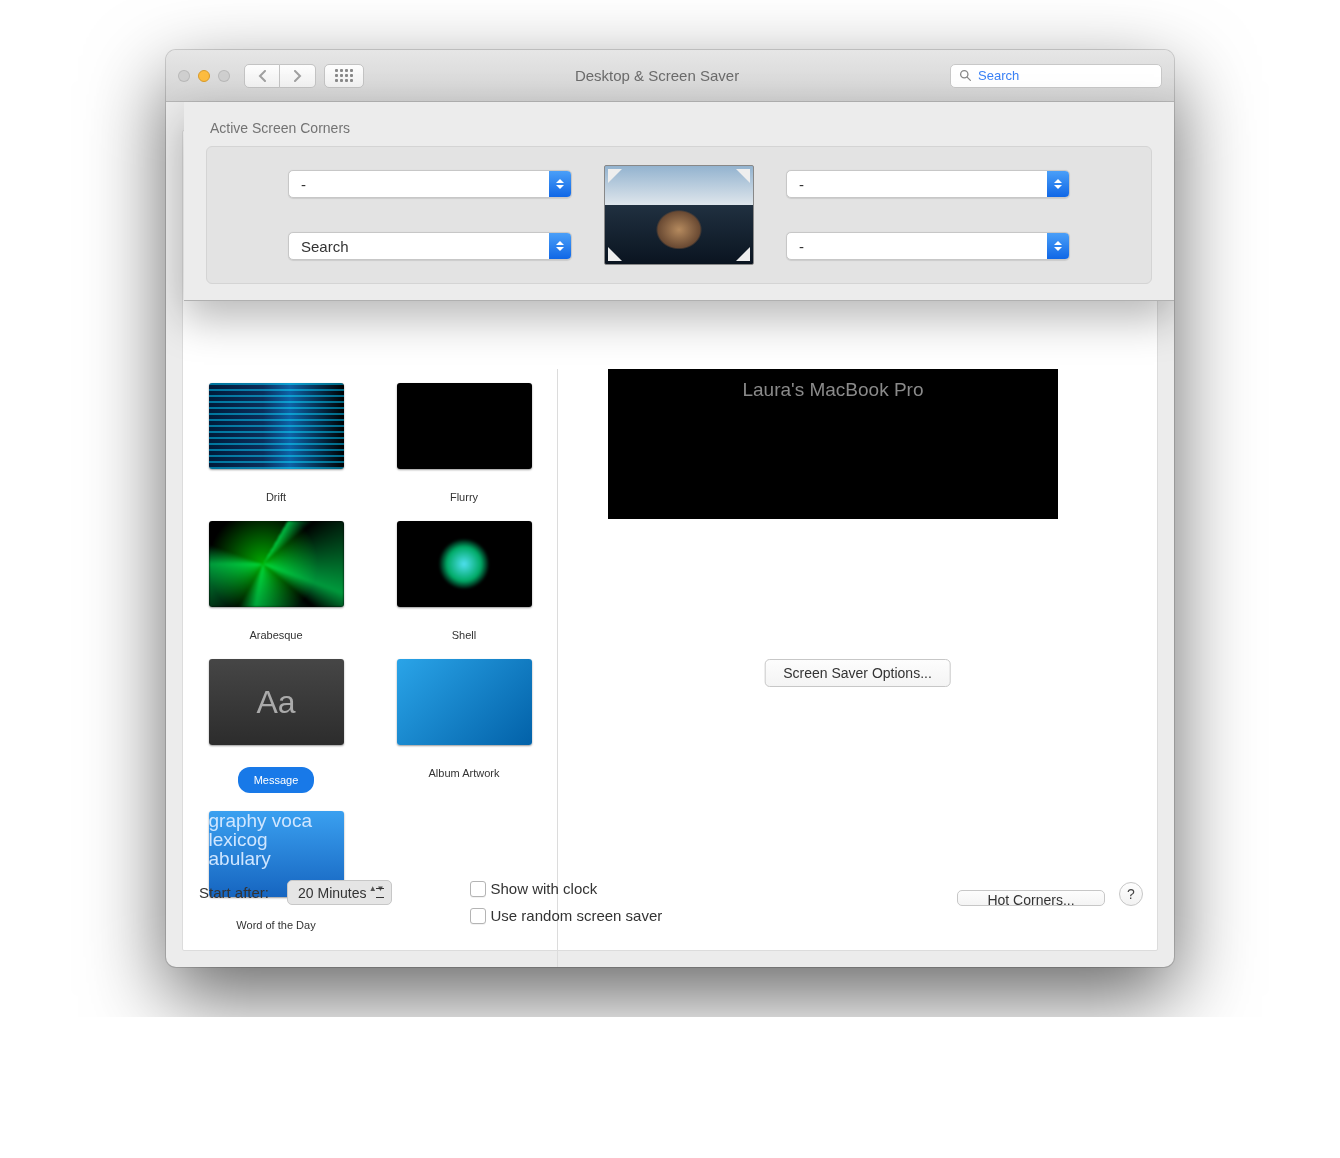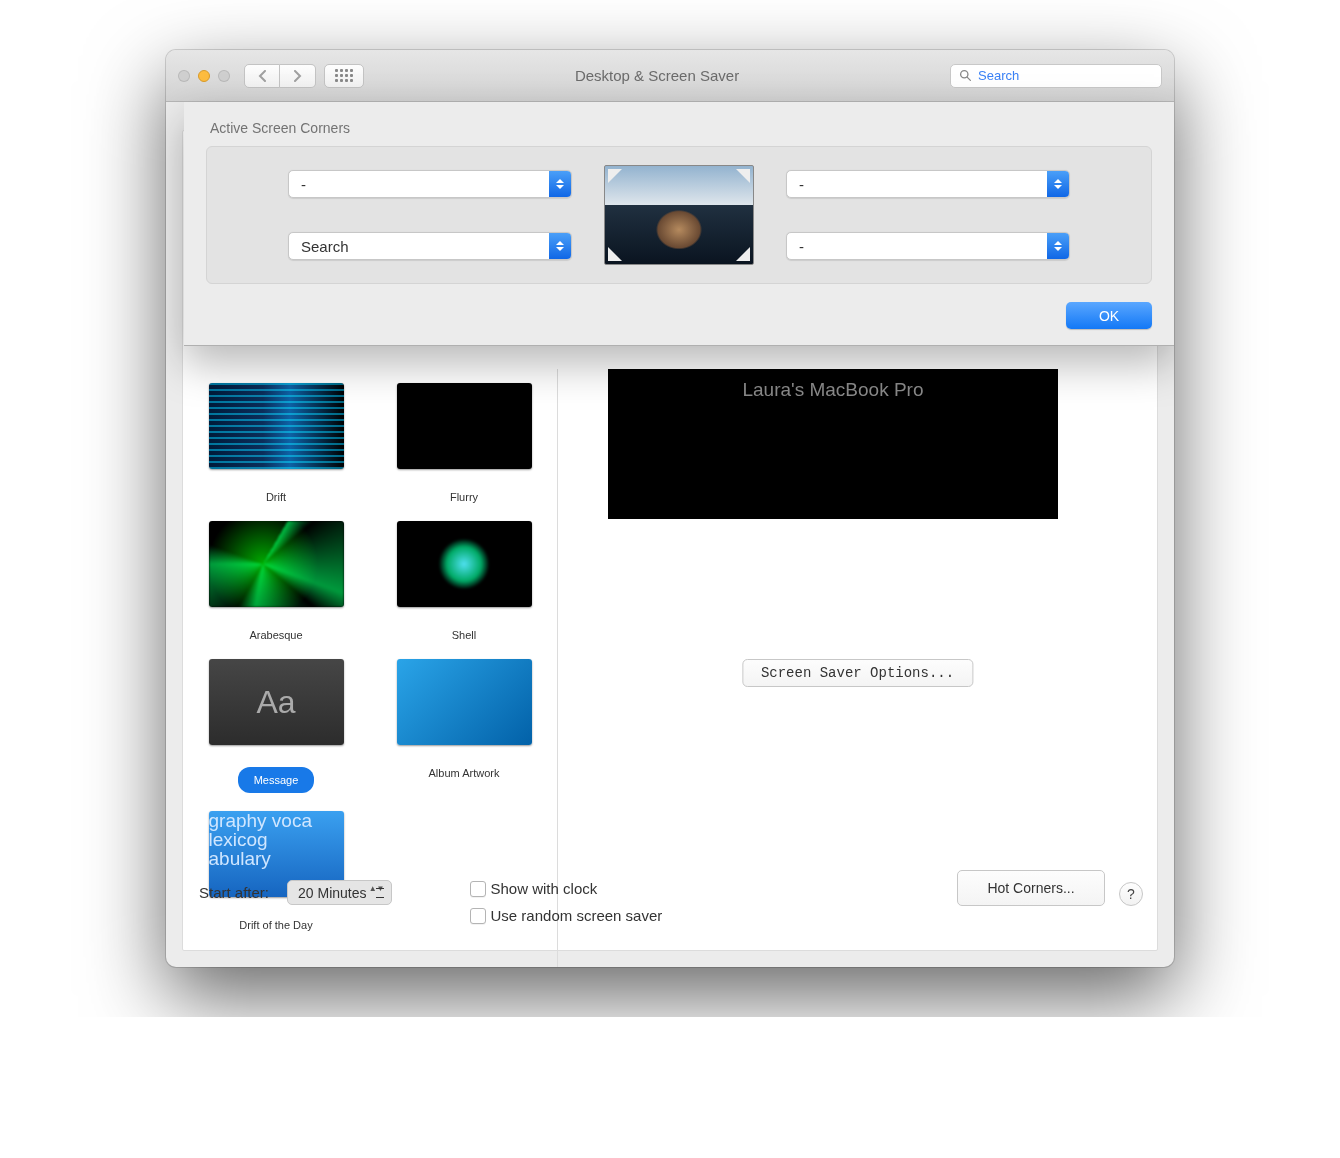--- a/index.html
+++ b/index.html
@@ -106,21 +106,21 @@
   .right-col{flex:1;position:relative;}
   .preview{
     position:absolute; top:0; left:50px; width:450px; height:150px;
     background:#000; color:#8a8a8a; display:flex; justify-content:center;
     font-size:19px; padding-top:10px;
   }
   .options-btn{
     position:absolute; top:290px; left:50%; transform:translateX(-50%);
     height:28px; padding:0 18px; border-radius:5px;
     background:linear-gradient(#fdfdfd,#f4f4f4); border:1px solid #c7c7c7;
-    font-size:14px; color:#333;font-family:Liberation Mono, monospace;
+    font-size:14px; color:#333;
   }
   .bottom-bar{
     position:absolute; left:0; right:0; bottom:0; height:80px;
     padding:10px 16px; display:flex; align-items:flex-start; gap:18px;
   }
   .start-label{font-size:15px;color:#333;margin-top:4px;}
   .stepper-sel{
     height:25px; padding:0 24px 0 10px; border-radius:5px;
     border:1px solid #c7c7c7; background:#e5e5e5; font-size:14px;
     position:relative; display:flex; align-items:center; color:#333;
@@ -129,21 +129,21 @@
     content:""; position:absolute; right:6px; top:4px; width:10px; height:16px;
     background:
       linear-gradient(#333,#333) center 3px/8px 1px no-repeat,
       linear-gradient(#333,#333) center 12px/8px 1px no-repeat;
   }
   .stepper-car{position:absolute;right:6px;top:3px;display:flex;flex-direction:column;gap:4px;font-size:8px;color:#555;}
   .check-row{display:flex;flex-direction:column;gap:10px;margin-left:auto;margin-right:0;flex:1;padding-left:60px;}
   .chk{display:flex;align-items:center;gap:5px;font-size:15px;color:#333;}
   .chk-box{width:16px;height:16px;background:#fff;border:1px solid #b4b4b4;border-radius:3px;box-shadow:inset 0 1px 0 #fff,0 1px 0 rgba(0,0,0,0.05);}
   .hot-btn{
-    position:absolute; right:52px; bottom:44px; height:36px; width:148px;
+    position:absolute; right:52px; bottom:44px; height:16px; width:148px;
     border-radius:5px; background:linear-gradient(#fdfdfd,#f4f4f4);
     border:1px solid #c7c7c7; font-size:14px; color:#333;
   }
   .help-btn{
     position:absolute; right:14px; bottom:44px;
     width:24px;height:24px;border-radius:50%;
     background:linear-gradient(#fdfdfd,#f2f2f2);border:1px solid #c7c7c7;
     display:flex;align-items:center;justify-content:center;color:#444;font-size:14px;
   }
 
@@ -285,21 +285,21 @@
             <div class="saver-label">Album Artwork</div>
           </div>
           <div class="saver-item" style="grid-column:1;">
             <div class="thumb word">
               <div>
                 <div>graphy    voca</div>
                 <div>        lexicog</div>
                 <div>abulary</div>
               </div>
             </div>
-            <div class="saver-label">Drift of the Day</div>
+            <div class="saver-label">Word of the Day</div>
           </div>
         </div>
       </div>
       <div class="right-col">
         <div class="preview">
           <span>Laura's MacBook Pro</span>
         </div>
         <button class="options-btn">
           <span>Screen Saver Options...</span>
         </button>
@@ -353,20 +353,15 @@
         <div class="popup">
           <span>-</span>
             <div class="arrows"></div>
         </div>
         <div class="popup">
           <span>-</span>
             <div class="arrows"></div>
         </div>
       </div>
     </div>
-    <div class="ok-row">
-      <button class="ok-btn">
-        <span>OK</span>
-      </button>
-    </div>
   </div>
 
 </div>
 
 </body></html>

